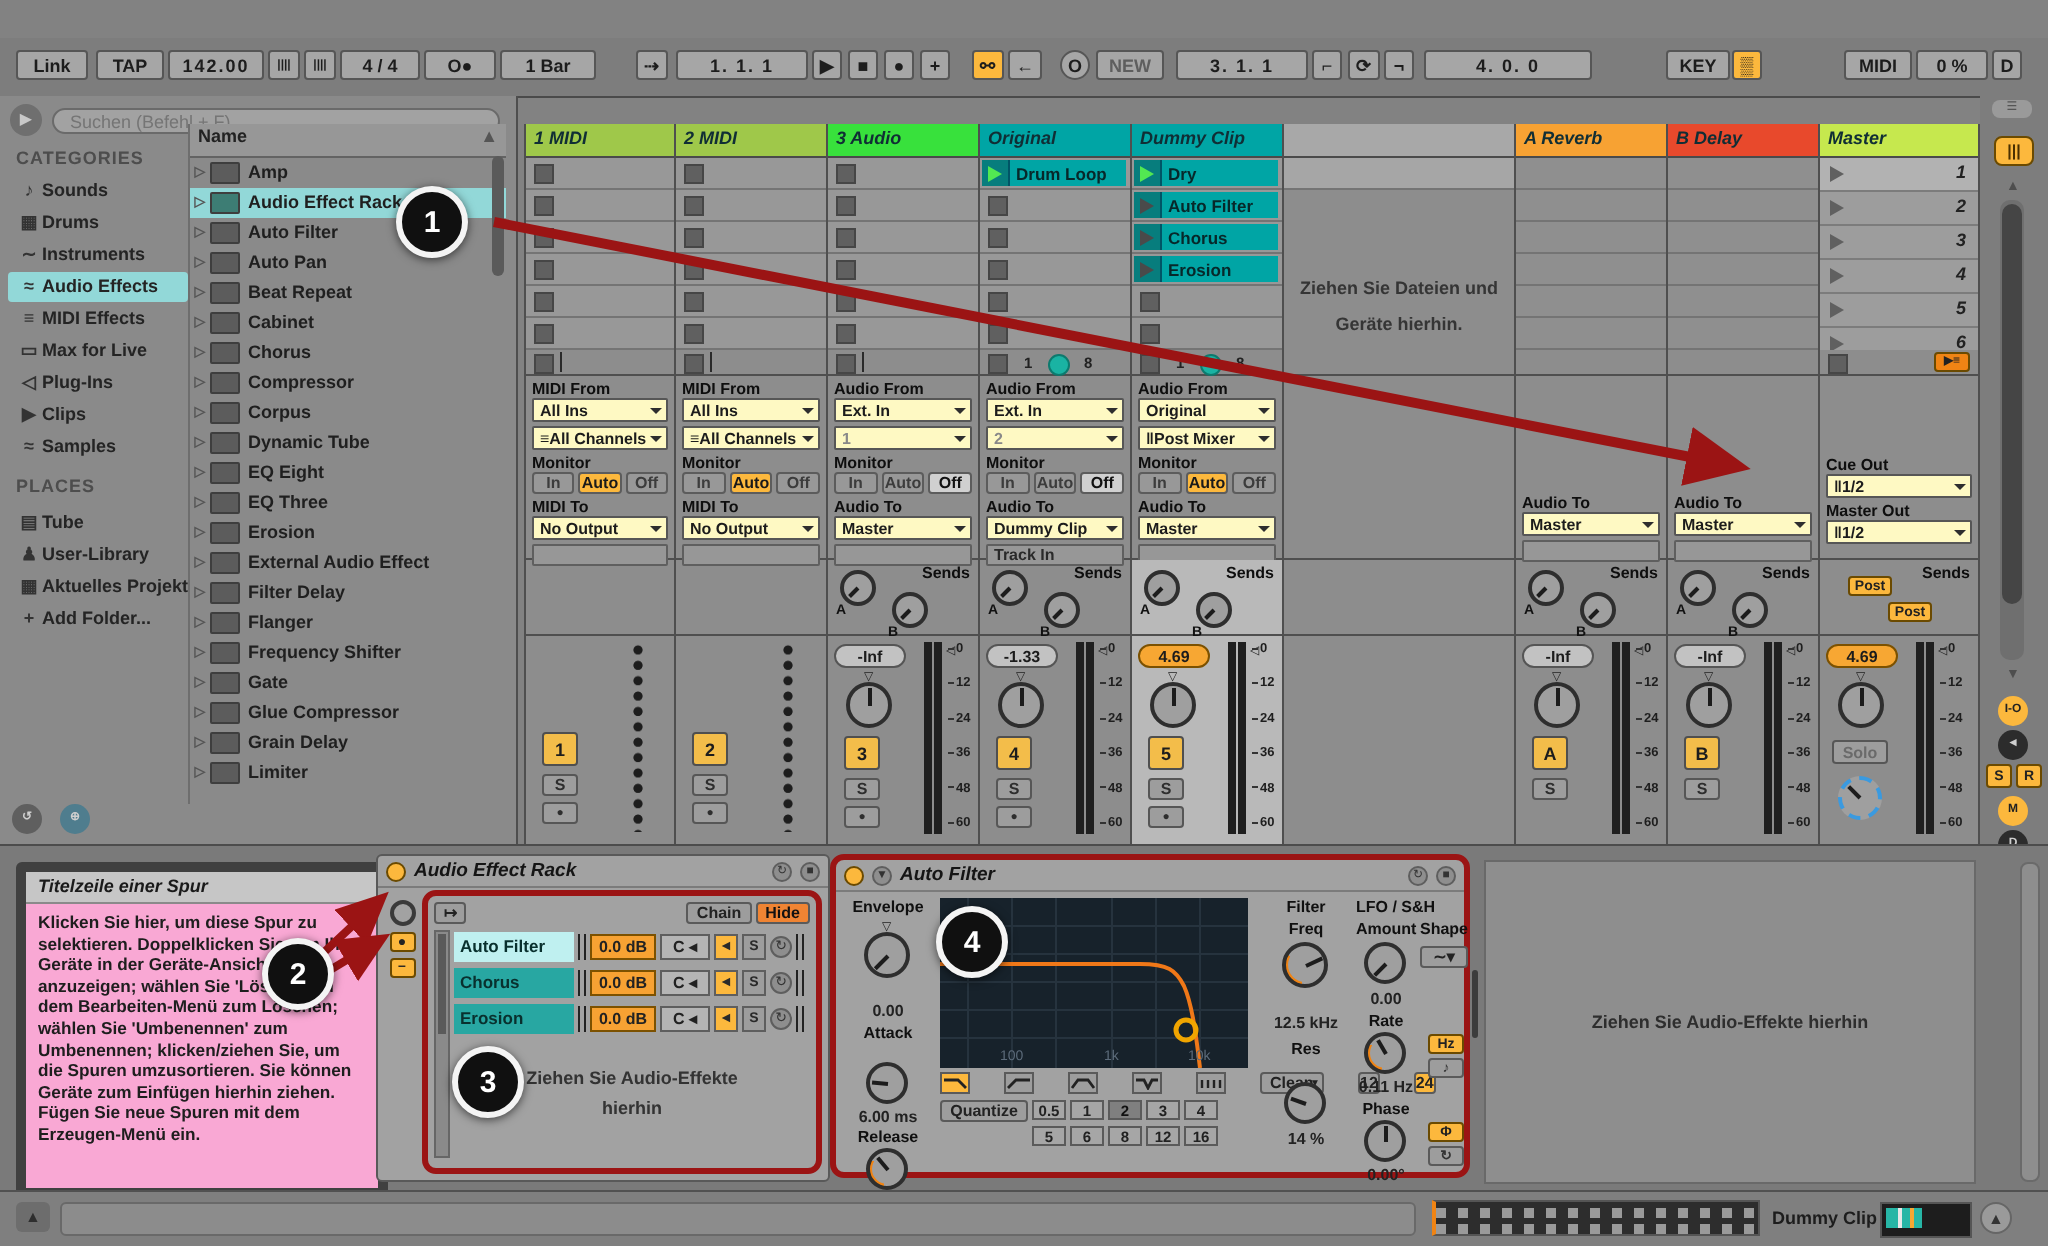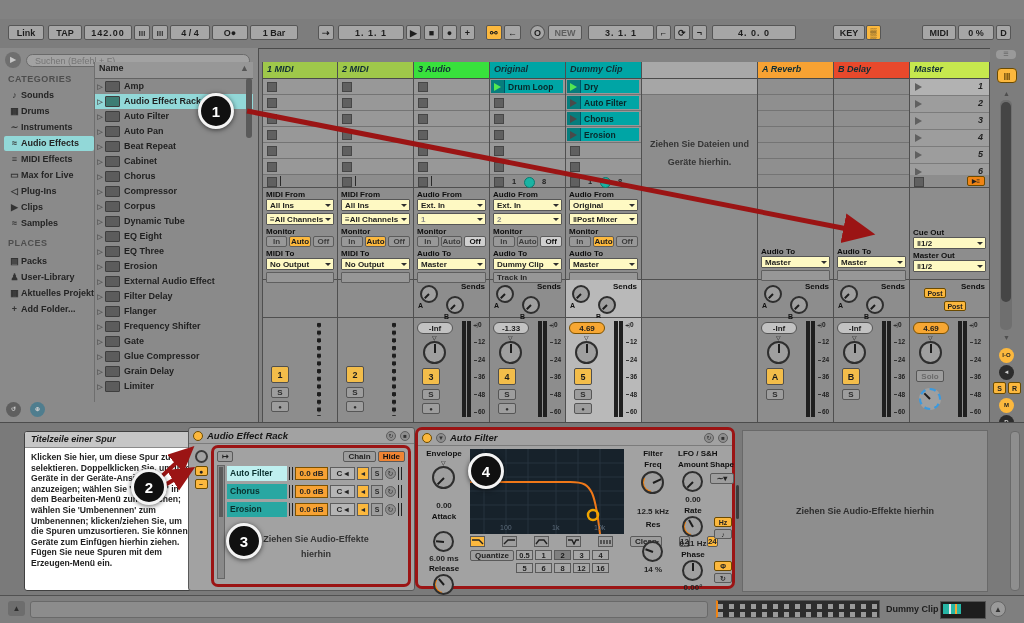--- a/index.html
+++ b/index.html
@@ -100,21 +100,21 @@
   .mtri{position:absolute;font-size:6px;color:#222}
   .vmark{position:absolute;font-size:6px;color:#222}
   .drophint{position:absolute;left:4px;right:4px;top:40px;text-align:center;font-weight:bold;color:#353535;line-height:18px}
   
   #rstrip{left:990px;top:48px;width:34px;height:374px;background:#7d7d7d}
   .rcirc{position:absolute;left:9px;width:15px;height:15px;border-radius:50%;background:#2c2c2c;color:#cfcfcf;
          font-size:6px;font-weight:bold;text-align:center;line-height:15px}
   .rcirc.amber{background:#fcb83d;color:#222}
   
   #devarea{left:0;top:422px;width:1024px;height:173px;background:#7a7a7a;border-top:1px solid #4c4c4c}
-  #helpbox{position:absolute;left:24px;top:8px;width:176px;height:158px;background:#ffffff;border:1px solid #404040;border-radius:3px;overflow:hidden}
+  #helpbox{position:absolute;left:8px;top:8px;width:176px;height:158px;background:#f9a8d4;border:5px solid #404040;border-radius:3px;overflow:hidden}
   #helptitle{height:16px;background:#c6c6c6;border-bottom:1px solid #8a8a8a;font-style:italic;font-weight:bold;
              padding:2px 0 0 6px;box-sizing:border-box;color:#1a1a1a}
   #helpbody{padding:4px 6px;font-weight:bold;color:#1e1e1e;line-height:10.6px;font-size:8.6px}
   .devpanel{position:absolute;background:#a2a2a2;border:1px solid #595959;border-radius:3px;box-sizing:border-box}
   .devtitle{height:15px;display:flex;align-items:center;gap:4px;padding:0 4px;border-bottom:1px solid #7b7b7b}
   .devtitle .tname{font-style:italic;font-weight:bold;font-size:9.5px;color:#151515;flex:1;white-space:nowrap}
   .pwr{width:10px;height:10px;border-radius:50%;background:#fcb83d;border:1px solid #6b4a00;box-sizing:border-box;
        text-align:center;line-height:8px;font-size:7px;color:#4a3000;font-weight:bold}
   .tico{width:10px;height:10px;border-radius:50%;background:#8e8e8e;border:1px solid #5e5e5e;box-sizing:border-box;
         font-size:6px;line-height:8px;text-align:center;color:#333}
@@ -215,21 +215,21 @@
         <div class="sideitem" style="top: 72px;"><span class="ic">∼</span><span>Instruments</span></div>
         <div class="sideitem sel" style="top: 88px;"><span class="ic">≈</span><span>Audio Effects</span></div>
         <div class="sideitem" style="top: 104px;"><span class="ic">≡</span><span>MIDI Effects</span></div>
         <div class="sideitem" style="top: 120px;"><span class="ic">▭</span><span>Max for Live</span></div>
         <div class="sideitem" style="top: 136px;"><span class="ic">◁</span><span>Plug-Ins</span></div>
         <div class="sideitem" style="top: 152px;"><span class="ic">▶</span><span>Clips</span></div>
         <div class="sideitem" style="top: 168px;"><span class="ic">≈</span><span>Samples</span></div>
       </div>
     <div class="sidehead" style="top:190px">PLACES</div>
     <div id="bplaces">
-        <div class="sideitem" style="top: 206px;"><span class="ic">▤</span><span>Packs</span></div>
+        <div class="sideitem" style="top: 206px;"><span class="ic">▤</span><span>Tube</span></div>
         <div class="sideitem" style="top: 222px;"><span class="ic">♟</span><span>User-Library</span></div>
         <div class="sideitem" style="top: 238px;"><span class="ic">▦</span><span>Aktuelles Projekt</span></div>
         <div class="sideitem" style="top: 254px;"><span class="ic">+</span><span>Add Folder...</span></div>
       </div>
     <div id="devlist">
       <div id="devhead">
         <span>Name</span>
         <span style="float:right;color:#555">▲</span>
       </div>
       <div id="devrows">

